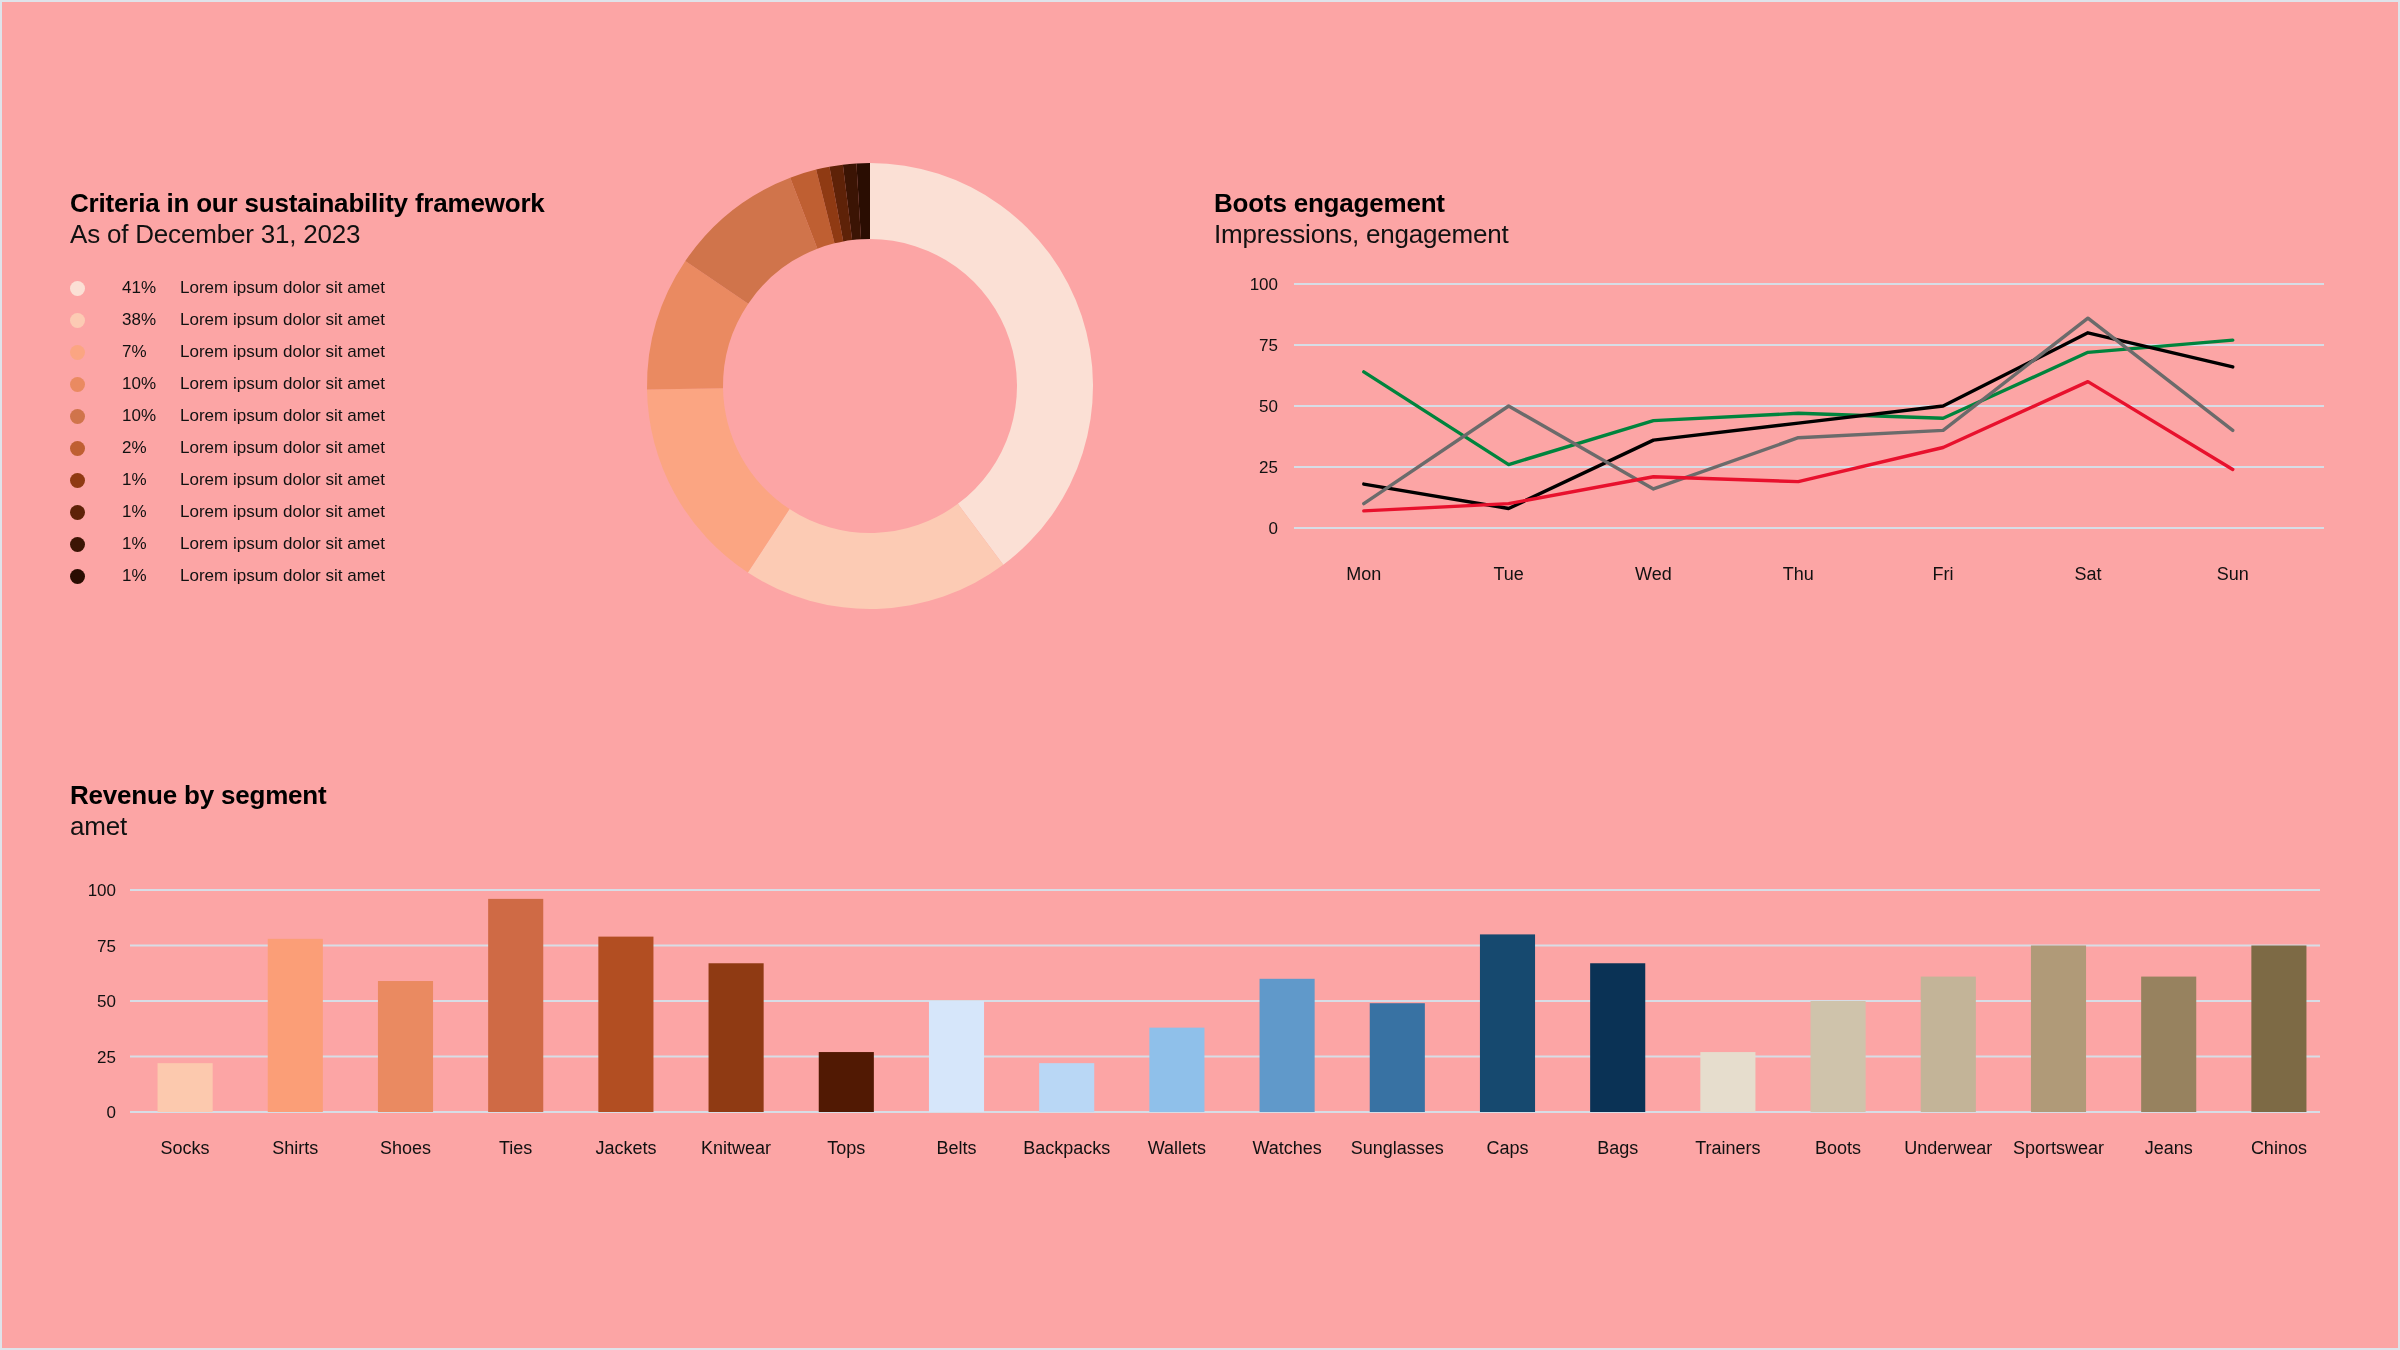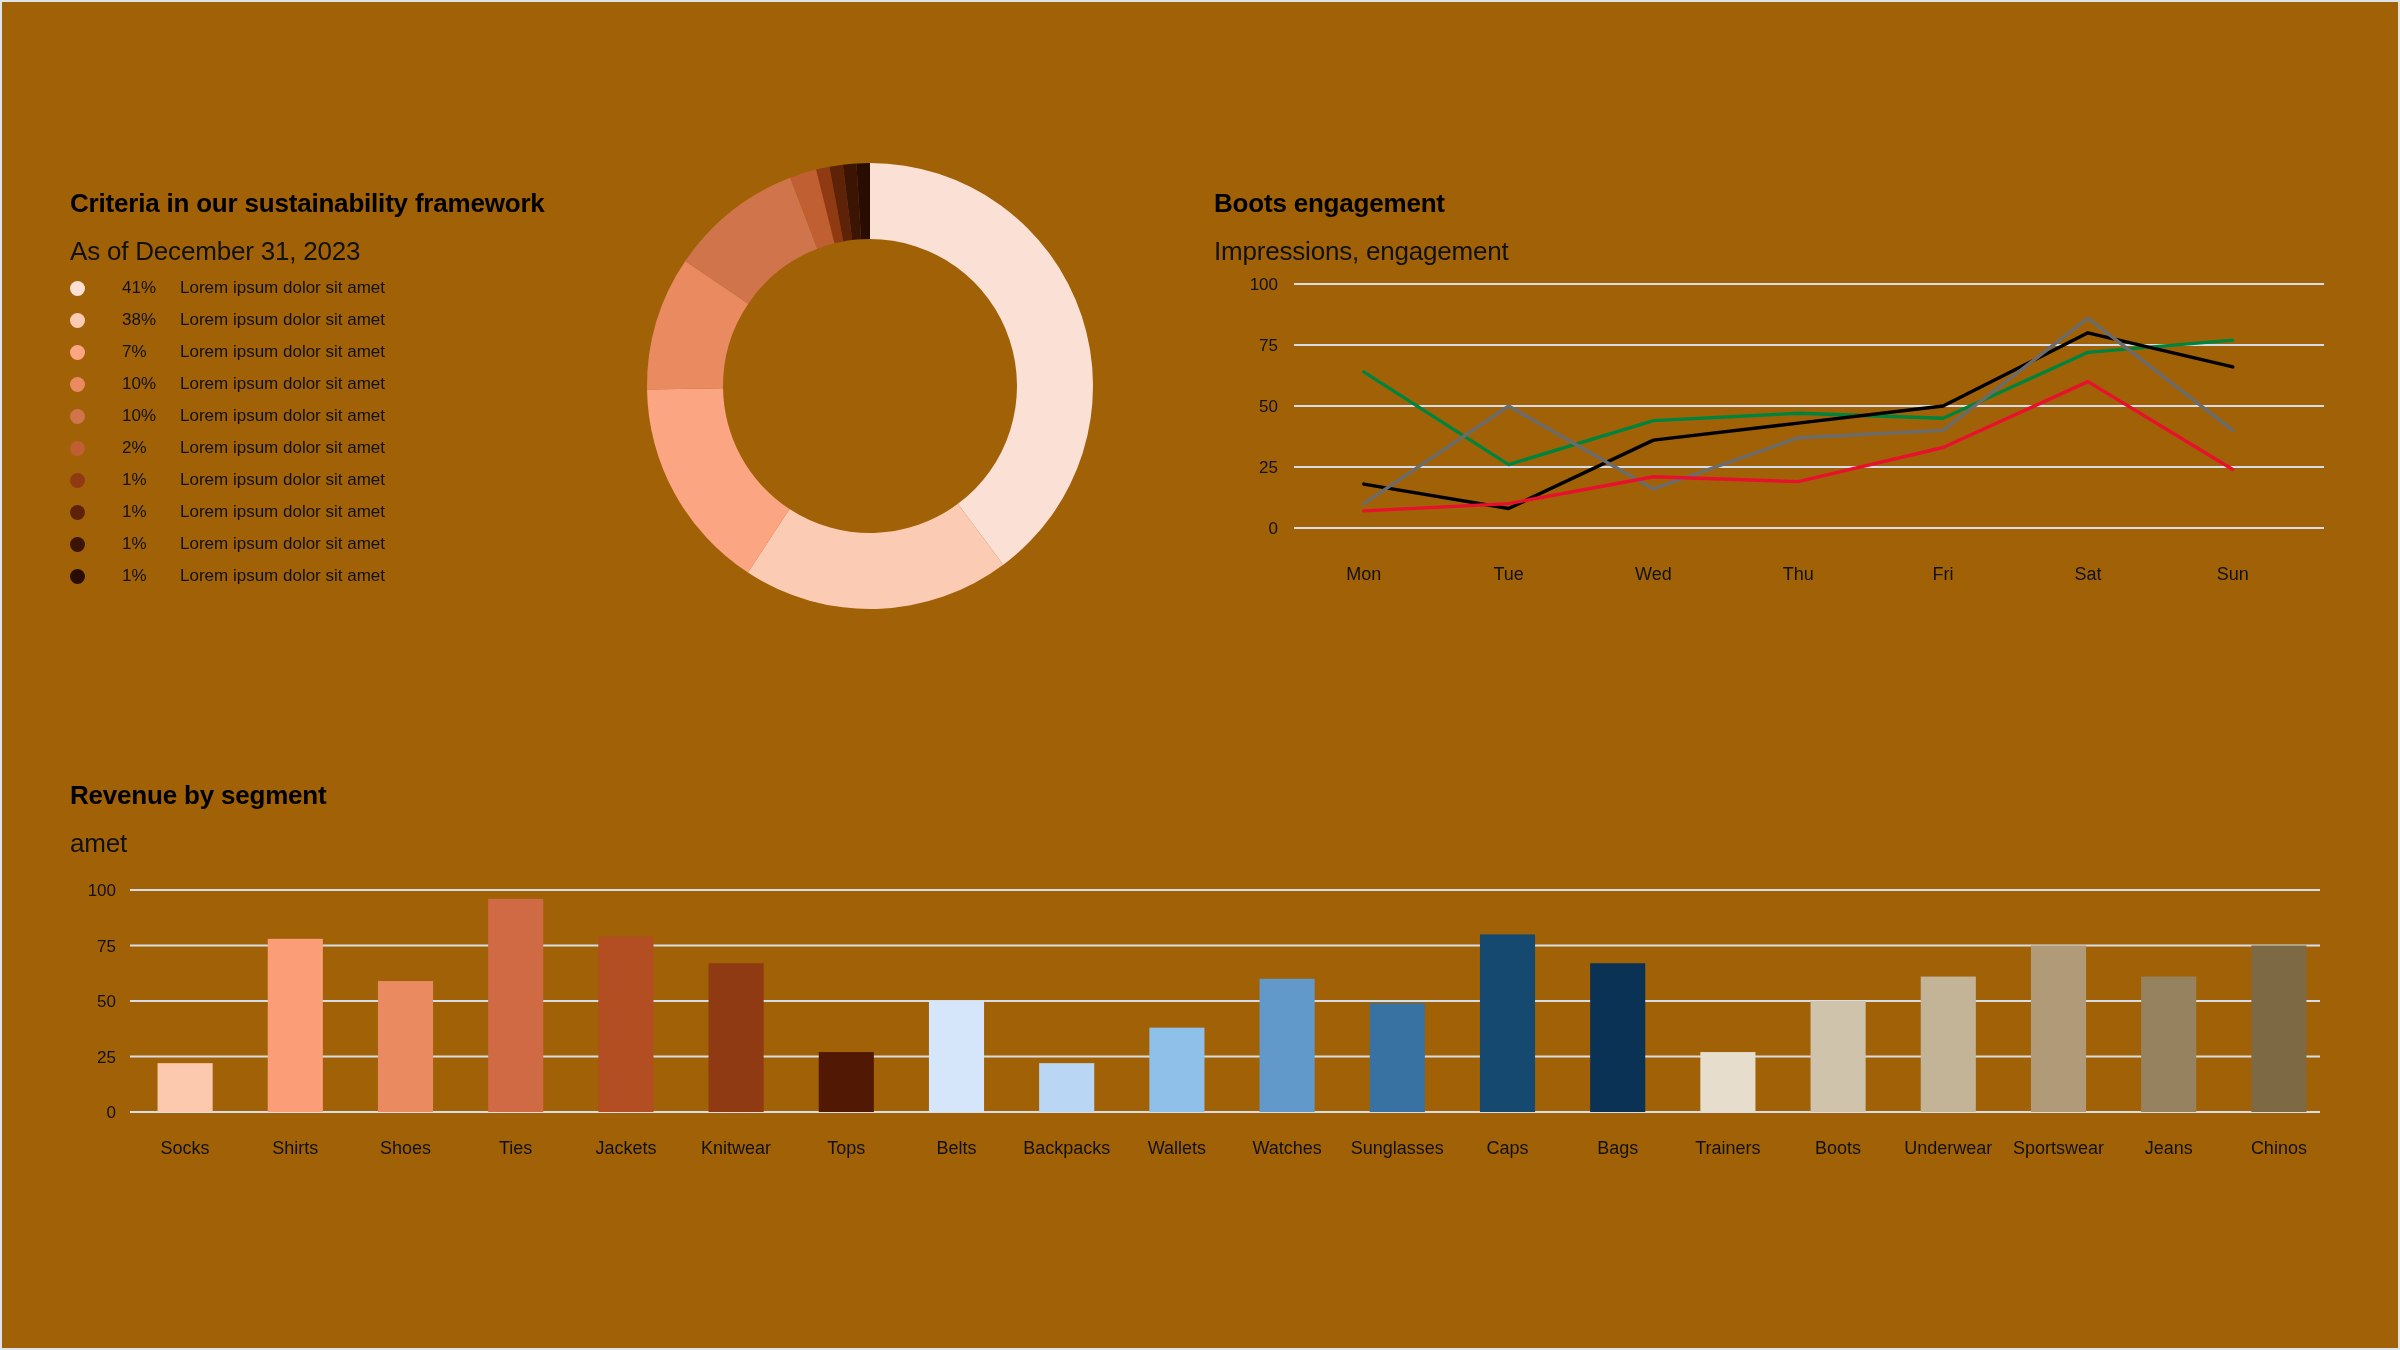--- a/index.html
+++ b/index.html
@@ -5,40 +5,40 @@
   * { box-sizing: border-box; margin: 0; padding: 0; }
   html, body {
     width: 2400px; height: 1350px;
     background: #ffffff;
     font-family: "Liberation Sans", sans-serif;
     -webkit-font-smoothing: antialiased;
   }
   #canvas {
     position: relative;
     width: 2400px; height: 1350px;
-    background: #a16207;
+    background: #fca5a5;
     border: 2px solid #dfe3ea;
     overflow: hidden;
   }
 
   
   .panel-title {
     font-size: 26px;
     font-weight: bold;
     color: #000000;
     letter-spacing: -0.2px;
     line-height: 1.18;
   }
   .panel-subtitle {
     font-size: 26px;
     font-weight: normal;
     color: #111111;
     letter-spacing: -0.2px;
     line-height: 1.18;
-    margin-top: 17px;
+    margin-top: 0;
   }
 
   
   #donut-panel { position: absolute; left: 68px; top: 186px; width: 1060px; }
   #donut-head { position: absolute; left: 0; top: 0; width: 640px; }
 
   #donut-legend { position: absolute; left: 0; top: 84px; }
   .legend-row {
     display: flex;
     align-items: center;

